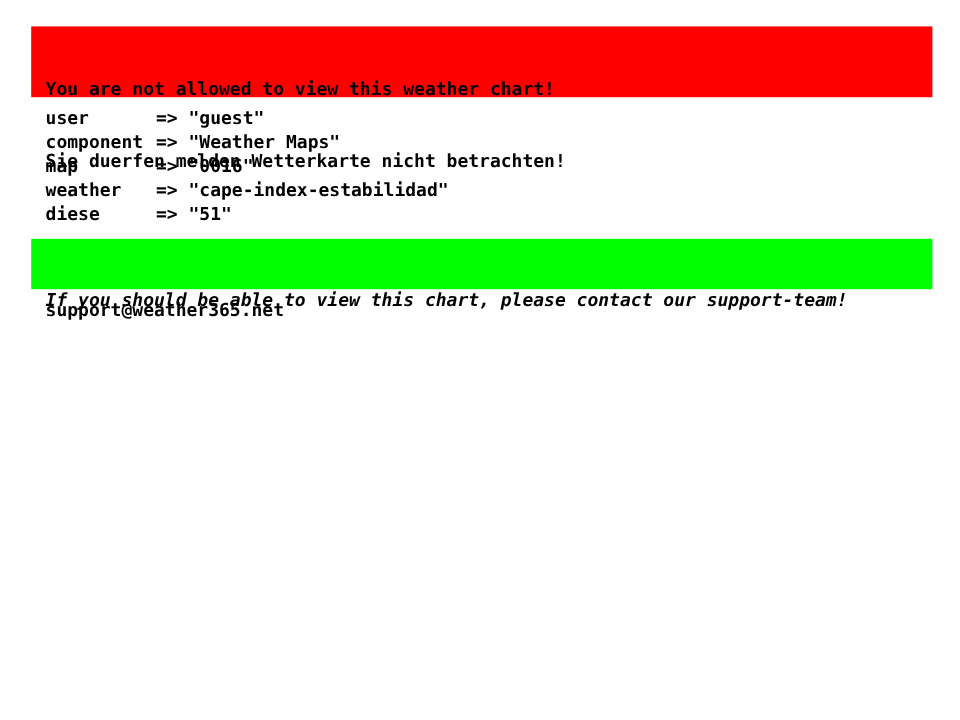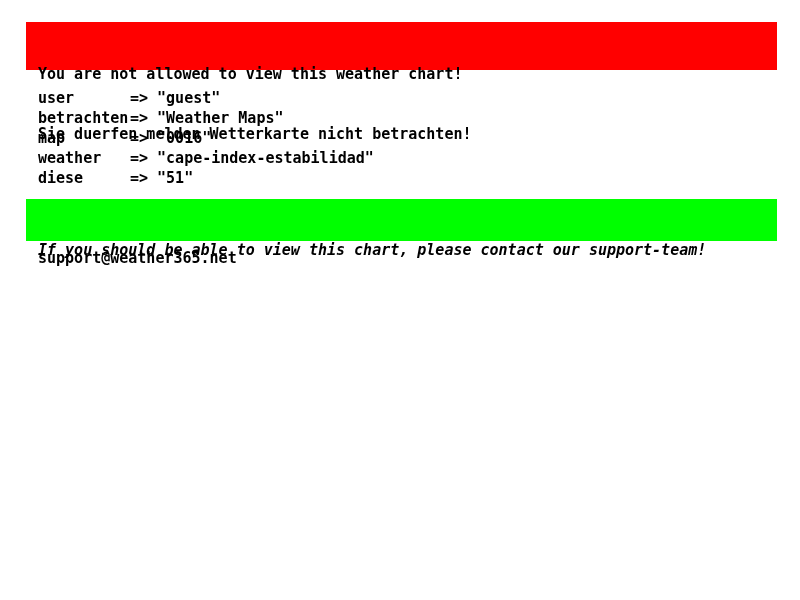--- a/index.html
+++ b/index.html
@@ -21,21 +21,21 @@
     position: absolute;
     left: 26px;
     width: 751px;
     box-sizing: border-box;
     padding: 2px 12px 0 12px;
     line-height: 20px;
     white-space: pre;
   }
   .banner-error {
     top: 22px;
-    height: 48px;
+    height: 59px;
   }
   .banner-info {
     top: 199px;
     height: 42px;
     padding-top: 1px;
     font-style: italic;
   }
   .details {
     position: absolute;
     left: 38px;
@@ -76,21 +76,21 @@
   <div>Sie duerfen melden Wetterkarte nicht betrachten!</div>
 </div>
 
 <div class="details">
   <div class="kv-row">
     <span class="kv-key">user</span>
     <span class="kv-arrow">=&gt;</span>
     <span class="kv-value">"guest"</span>
   </div>
   <div class="kv-row">
-    <span class="kv-key">betrachten</span>
+    <span class="kv-key">component</span>
     <span class="kv-arrow">=&gt;</span>
     <span class="kv-value">"Weather Maps"</span>
   </div>
   <div class="kv-row">
     <span class="kv-key">map</span>
     <span class="kv-arrow">=&gt;</span>
     <span class="kv-value">"0016"</span>
   </div>
   <div class="kv-row">
     <span class="kv-key">weather</span>

